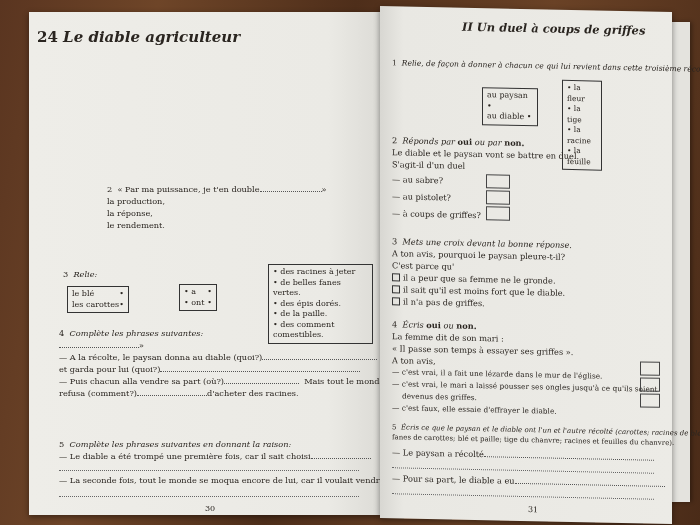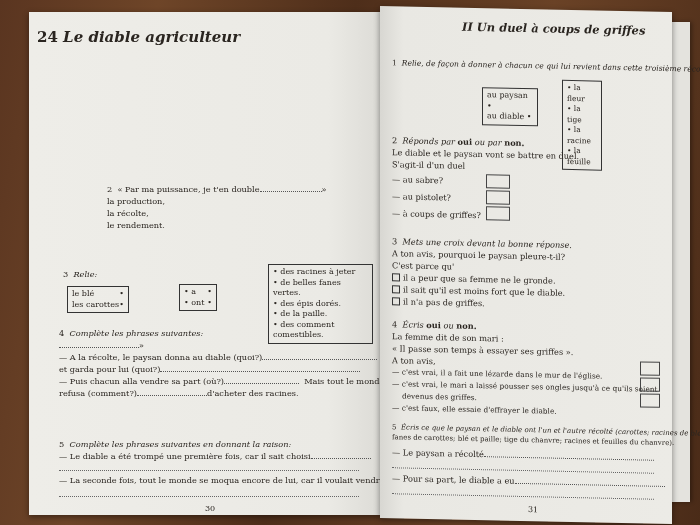--- a/index.html
+++ b/index.html
@@ -35,21 +35,21 @@
 <div class="page" id="left">
   <div class="abs chtitle" style="left:8px;top:16px;">
     <span class="num">24</span>
     <span>Le diable agriculteur</span>
   </div>
 
 
   <div class="abs txt" style="left:30px;top:171px;margin-left:48px;">
     <div><span>2</span>&nbsp;&nbsp;<span>« Par ma puissance, je t'en double</span><span class="dots" style="width:62px;"></span><span>»</span></div>
     <div>la production,</div>
-    <div>la récolte,</div>
+    <div>la réponse,</div>
     <div>le rendement.</div>
   </div>
 
   <div class="abs txt" style="left:34px;top:256px;">
     <span>3</span>&nbsp;&nbsp;<span class="it">Relie:</span>
   </div>
   <div class="box" style="left:38px;top:274px;width:52px;">
     <div><span>le blé</span><span style="float:right">•</span></div>
     <div><span>les carottes</span><span style="float:right">•</span></div>
   </div>

